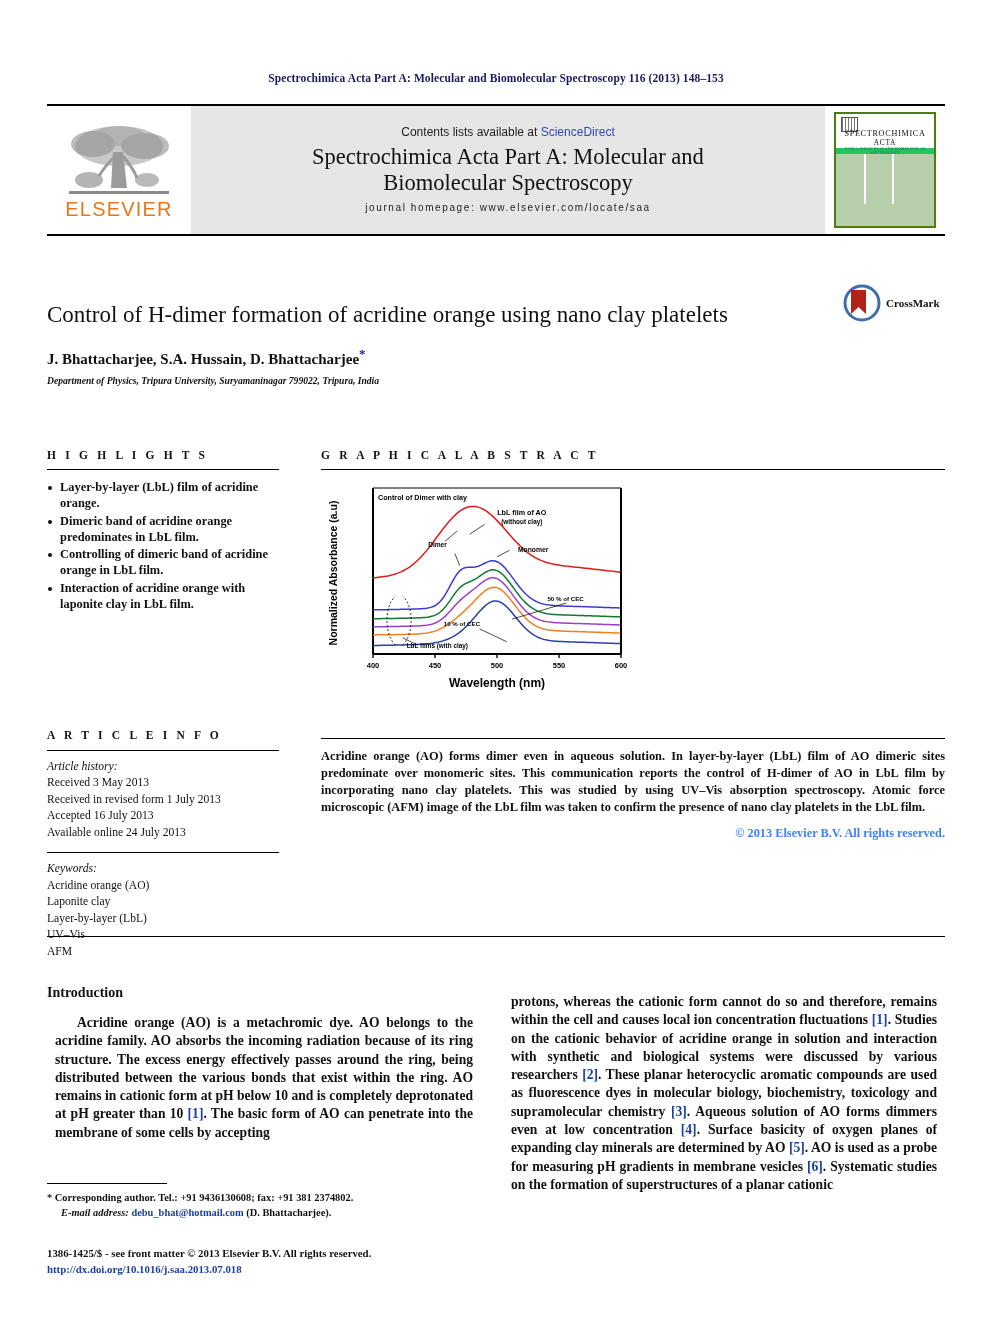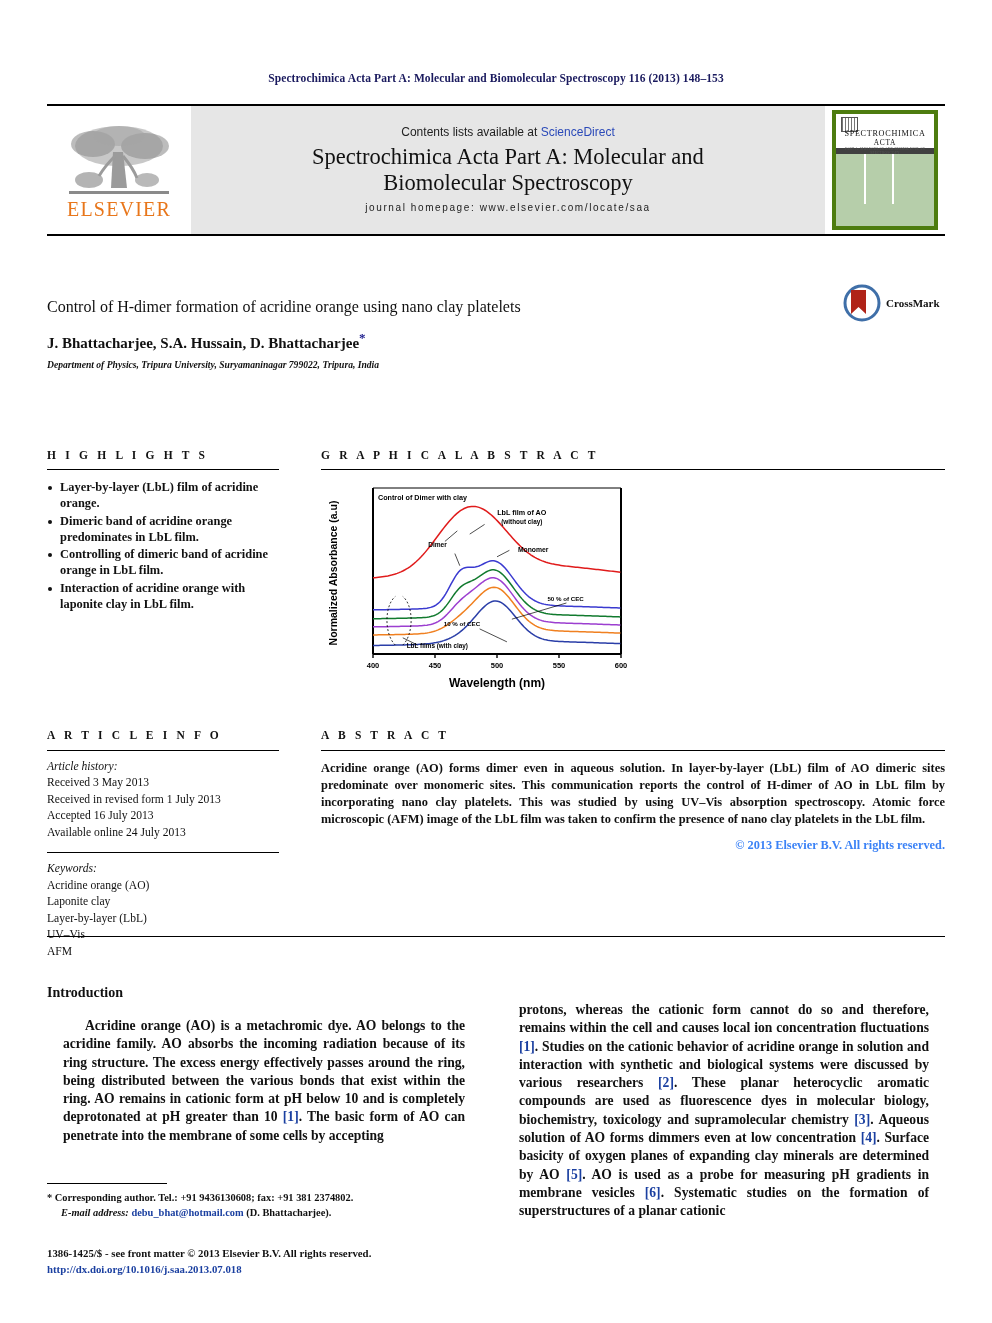--- a/index.html
+++ b/index.html
@@ -35,21 +35,21 @@
   }
   .mast-logo {
     width: 144px; flex: 0 0 144px;
     display: flex; flex-direction: column;
     align-items: center; justify-content: center;
     background: #fff;
     padding-top: 2px;
   }
   .tree-svg { display:block; }
   .elsevier-word {
-    font-family: Liberation Serif, serif;
+    font-family: Liberation Sans, sans-serif;
     font-size: 20px; letter-spacing: 1.2px;
     color: #E8761A; font-weight: 400;
     margin-top: -2px;
   }
   .mast-center {
     flex: 1 1 auto;
     background: #e6e6e6;
     display: flex; flex-direction: column;
     align-items: center; justify-content: center;
     padding: 6px 10px 8px;
@@ -69,22 +69,22 @@
     font-family: "Liberation Sans", sans-serif;
     font-size: 10px; letter-spacing: 1.6px; color: #222;
   }
   .mast-cover {
     width: 120px; flex: 0 0 120px;
     display: flex; align-items: center; justify-content: center;
     background: #fff;
   }
   .cover-box {
     width: 98px; height: 112px;
-    border: 4px solid #4d7c0f;
-    background: #404040;
+    border: 2px solid #4d7c0f;
+    background: #22c55e;
     position: relative; overflow: hidden;
   }
   .cover-head { height: 34px; background:#fff; position:relative; }
   .cover-emblem {
     position:absolute; left:5px; top:3px; width:15px; height:13px;
     border:1px solid #555; background:
       repeating-linear-gradient(to right,#777 0 1px,#fff 1px 3px);
   }
   .cover-t1 {
     position:absolute; left:0; right:0; top:15px; text-align:center;
@@ -103,21 +103,21 @@
   .cover-green {
     position:absolute; left:0; right:0; top:40px; bottom:0;
     background:#b6ceaa;
   }
   .cover-bar { position:absolute; width:2px; background:#fff; }
 
   
   .title-wrap { position:absolute; left:47px; top:286px; width:760px; }
   .art-title {
     font-family:"Liberation Serif",serif;
-    font-size:16px; line-height:1.26; color:#111; font-weight:400;
+    font-size:23px; line-height:1.26; color:#111; font-weight:400;
   }
   .authors {
     margin-top: 13px;
     font-family:"Liberation Serif",serif;
     font-size:15px; font-weight:bold; color:#111;
   }
   .authors sup { color:#1a1a8c; font-weight:bold; font-size:13px; }
   .affil {
     margin-top: 7px;
     font-family:"Liberation Serif",serif;
@@ -191,21 +191,21 @@
   .body-left  { position:absolute; left:47px;  top:985px; width:434px; }
   .body-right { position:absolute; left:503px; top:985px; width:442px; }
   .body-h {
     font-family:"Liberation Serif",serif;
     font-size:14px; font-weight:bold; color:#111; margin-bottom:13px;
   }
   .body-p {
     font-family:"Liberation Serif",serif;
     font-size:13.6px; line-height:1.345; font-weight:bold;
     text-align:justify; color:#111; text-indent:22px;
-    margin:16px;
+    margin:8px;
   }
   .body-p.noind { text-indent:0; }
   .ref { color:#1a3fa0; }
 
   
   .fn-rule {
     position:absolute; left:47px; top:1183px; width:120px;
     border-bottom:1px solid #000;
   }
   .footnote {
@@ -370,21 +370,20 @@
       <div class="ital">Keywords:</div>
       <div>Acridine orange (AO)</div>
       <div>Laponite clay</div>
       <div>Layer-by-layer (LbL)</div>
       <div>UV–Vis</div>
       <div>AFM</div>
     </div>
   </div>
 
   <div class="ab-col">
-    <div class="sec-head">A B S T R A C T</div>
     <div class="ab-rule"></div>
     <div class="ab-text">Acridine orange (AO) forms dimer even in aqueous solution. In layer-by-layer (LbL) film of AO dimeric sites predominate over monomeric sites. This communication reports the control of H-dimer of AO in LbL film by incorporating nano clay platelets. This was studied by using UV–Vis absorption spectroscopy. Atomic force microscopic (AFM) image of the LbL film was taken to confirm the presence of nano clay platelets in the LbL film.</div>
     <div class="ab-copy">© 2013 Elsevier B.V. All rights reserved.</div>
   </div>
 
   <div class="midrule"></div>
 
   <div class="body-left">
     <div class="body-h">Introduction</div>
     <p class="body-p"><span>Acridine orange (AO) is a metachromic dye. AO belongs to the acridine family. AO absorbs the incoming radiation because of its ring structure. The excess energy effectively passes around the ring, being distributed between the various bonds that exist within the ring. AO remains in cationic form at pH below 10 and is completely deprotonated at pH greater than 10 </span><span class="ref">[1]</span><span>. The basic form of AO can penetrate into the membrane of some cells by accepting</span></p>

